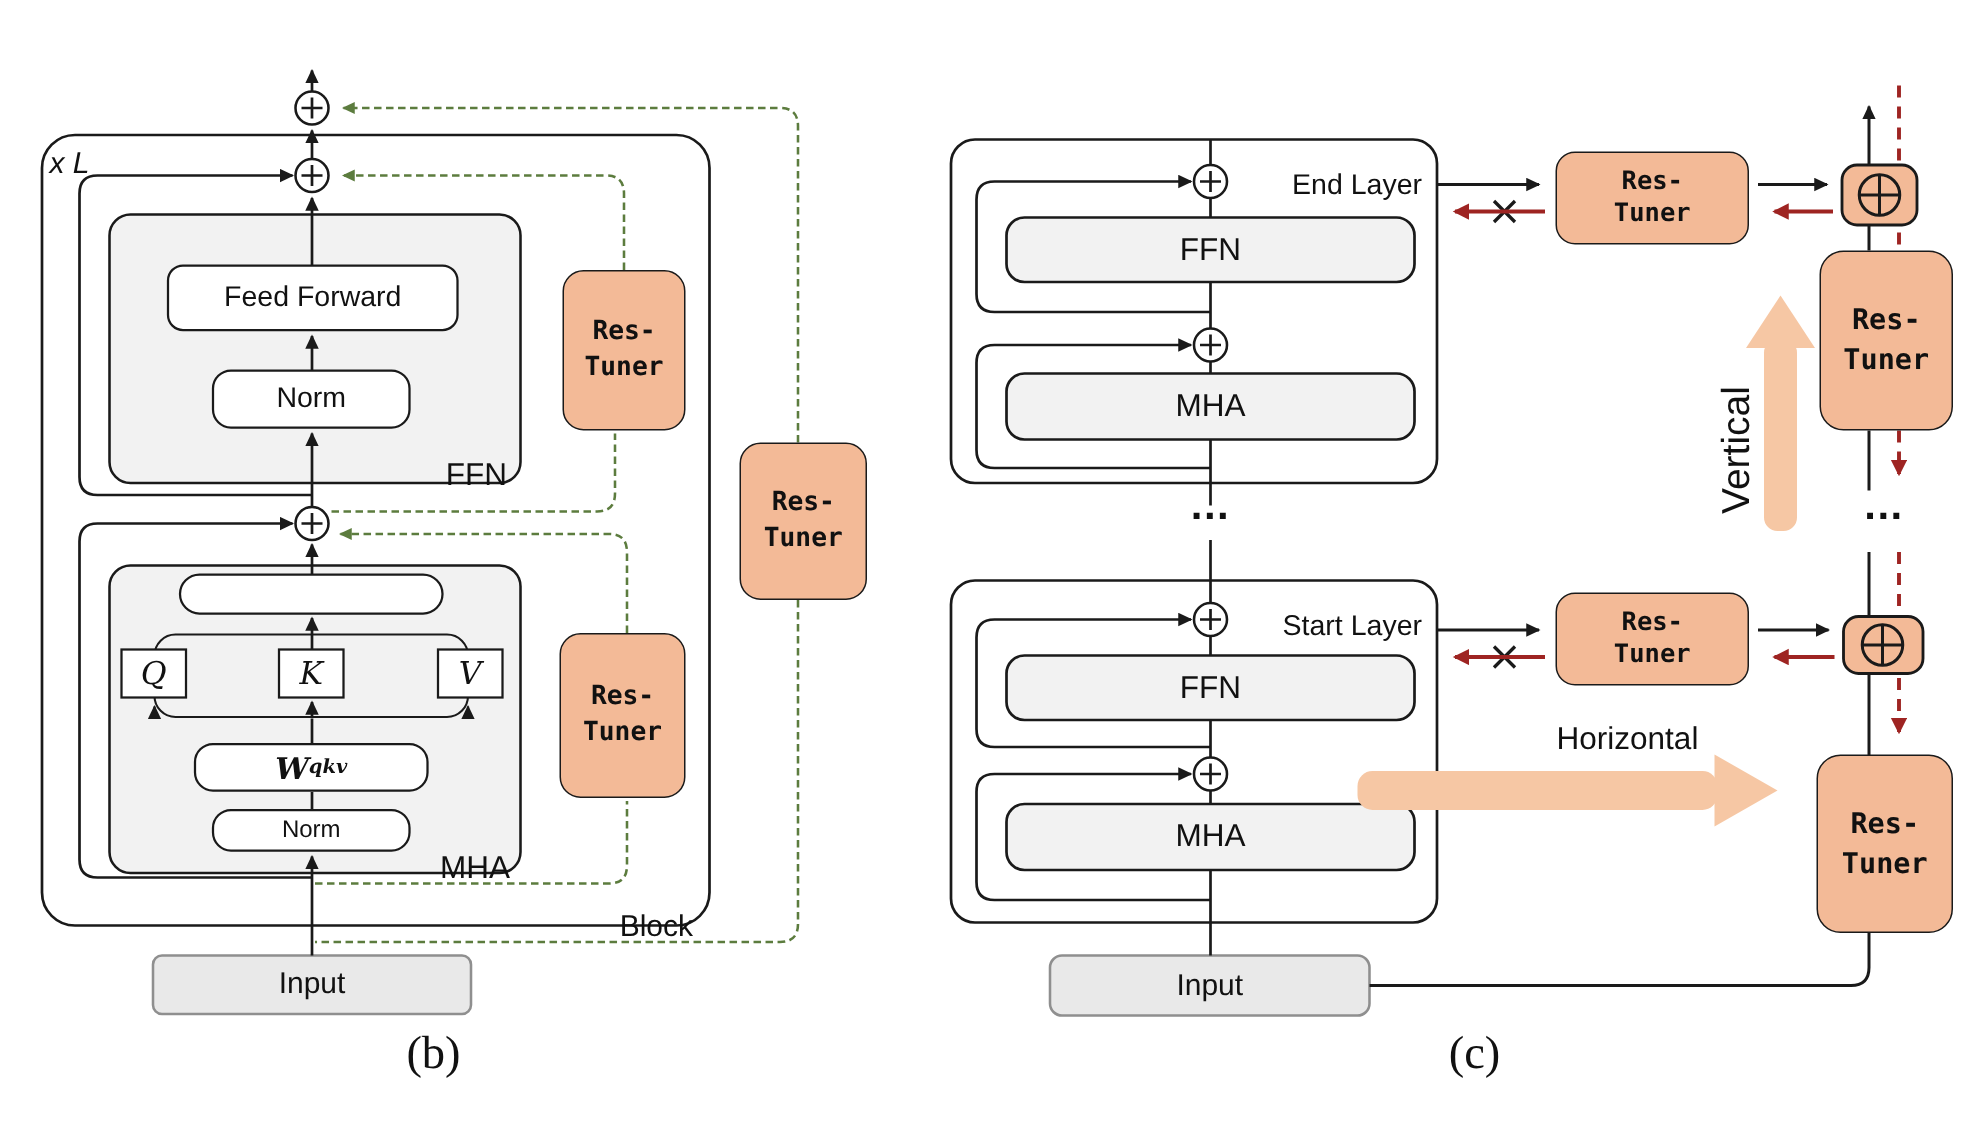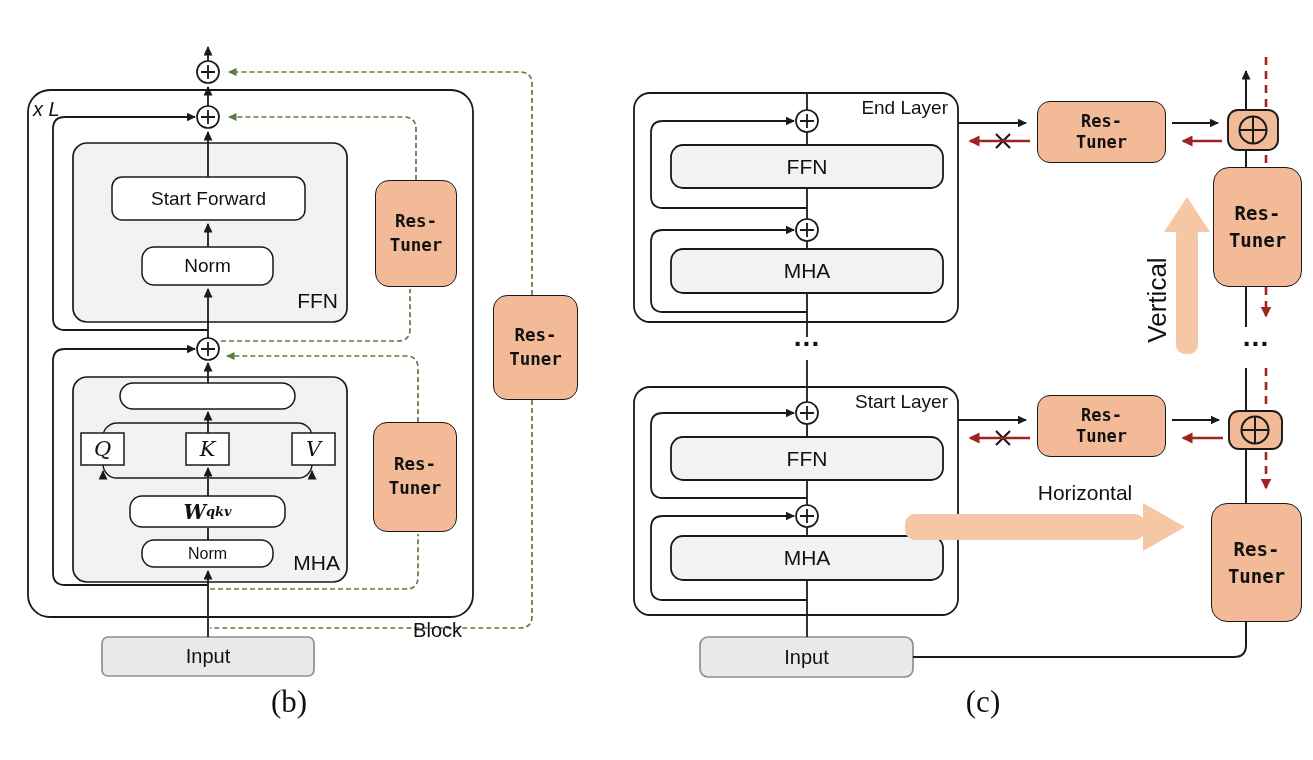--- a/index.html
+++ b/index.html
@@ -1,21 +1,21 @@
 <!DOCTYPE html>
 <html><head>
 <meta charset="utf-8">
 <style>
   html,body{margin:0;padding:0;background:#fff;}
   #stage{position:relative;width:1313px;height:760px;background:#fff;overflow:hidden;
          font-family:"Liberation Sans",sans-serif;color:#111;}
   #wires{position:absolute;left:0;top:0;z-index:1;}
   .lbl{position:absolute;display:flex;align-items:center;justify-content:center;
        z-index:3;white-space:nowrap;color:#111;}
-  .rt{text-align:right;justify-content:flex-end;}
+  .rt{text-align:right;justify-content:flex-end;margin-top:16px;}
   .lt{justify-content:flex-start;font-style:italic;}
   .tuner{position:absolute;z-index:3;display:flex;flex-direction:column;align-items:center;
          justify-content:center;background:#F3BA97;border:1.9px solid #1a1a1a;
          font-family:"DejaVu Sans Mono",monospace;font-weight:bold;color:#111;
          box-sizing:border-box;}
   .serif{font-family:"Liberation Serif",serif;}
   .math{font-family:"DejaVu Serif",serif;font-style:italic;}
   .dots{font-weight:bold;letter-spacing:1px;}
   
   .sk{stroke:#1a1a1a;stroke-width:1.8;fill:none;}
@@ -190,23 +190,23 @@
     </g>
     <g>
       <rect class="box-salmon" x="1229" y="411" width="53" height="38" rx="10"></rect>
       <circle cx="1255" cy="430" r="13.5" fill="none" stroke="#1a1a1a" stroke-width="2"></circle>
       <path class="sk2" d="M1242,430 L1268,430 M1255,417 L1255,443"></path>
     </g>
   </g>
 </svg>
 
 <div class="lbl lt" style="left:33px;top:96px;width:60px;height:26px;font-size:20px;">x L</div>
-<div class="lbl rt" style="left:350px;top:619px;width:112px;height:22px;font-size:20px;">Block</div>
+<div class="lbl rt" style="left:350px;top:591px;width:112px;height:22px;font-size:20px;">Block</div>
 <div class="lbl rt" style="left:276px;top:289px;width:62px;height:24px;font-size:21px;">FFN</div>
-<div class="lbl" style="left:112px;top:177px;width:193px;height:43px;font-size:19px;">Start Forward</div>
+<div class="lbl" style="left:112px;top:177px;width:193px;height:43px;font-size:19px;">Feed Forward</div>
 <div class="lbl" style="left:142px;top:247px;width:131px;height:38px;font-size:19px;">Norm</div>
 <div class="lbl rt" style="left:268px;top:551px;width:72px;height:24px;font-size:21px;">MHA</div>
 <div class="lbl math" style="left:81px;top:433px;width:43px;height:32px;font-size:21px;">Q</div>
 <div class="lbl math" style="left:186px;top:433px;width:43px;height:32px;font-size:21px;">K</div>
 <div class="lbl math" style="left:292px;top:433px;width:43px;height:32px;font-size:21px;">V</div>
 <div class="lbl" style="left:130px;top:496px;width:155px;height:31px;">
   <span class="math" style="font-size:20px;font-weight:bold;">W</span>
       <sub class="math" style="font-size:13px;font-weight:bold;">qkv</sub>
 </div>
 <div class="lbl" style="left:142px;top:540px;width:131px;height:27px;font-size:16px;">Norm</div>

